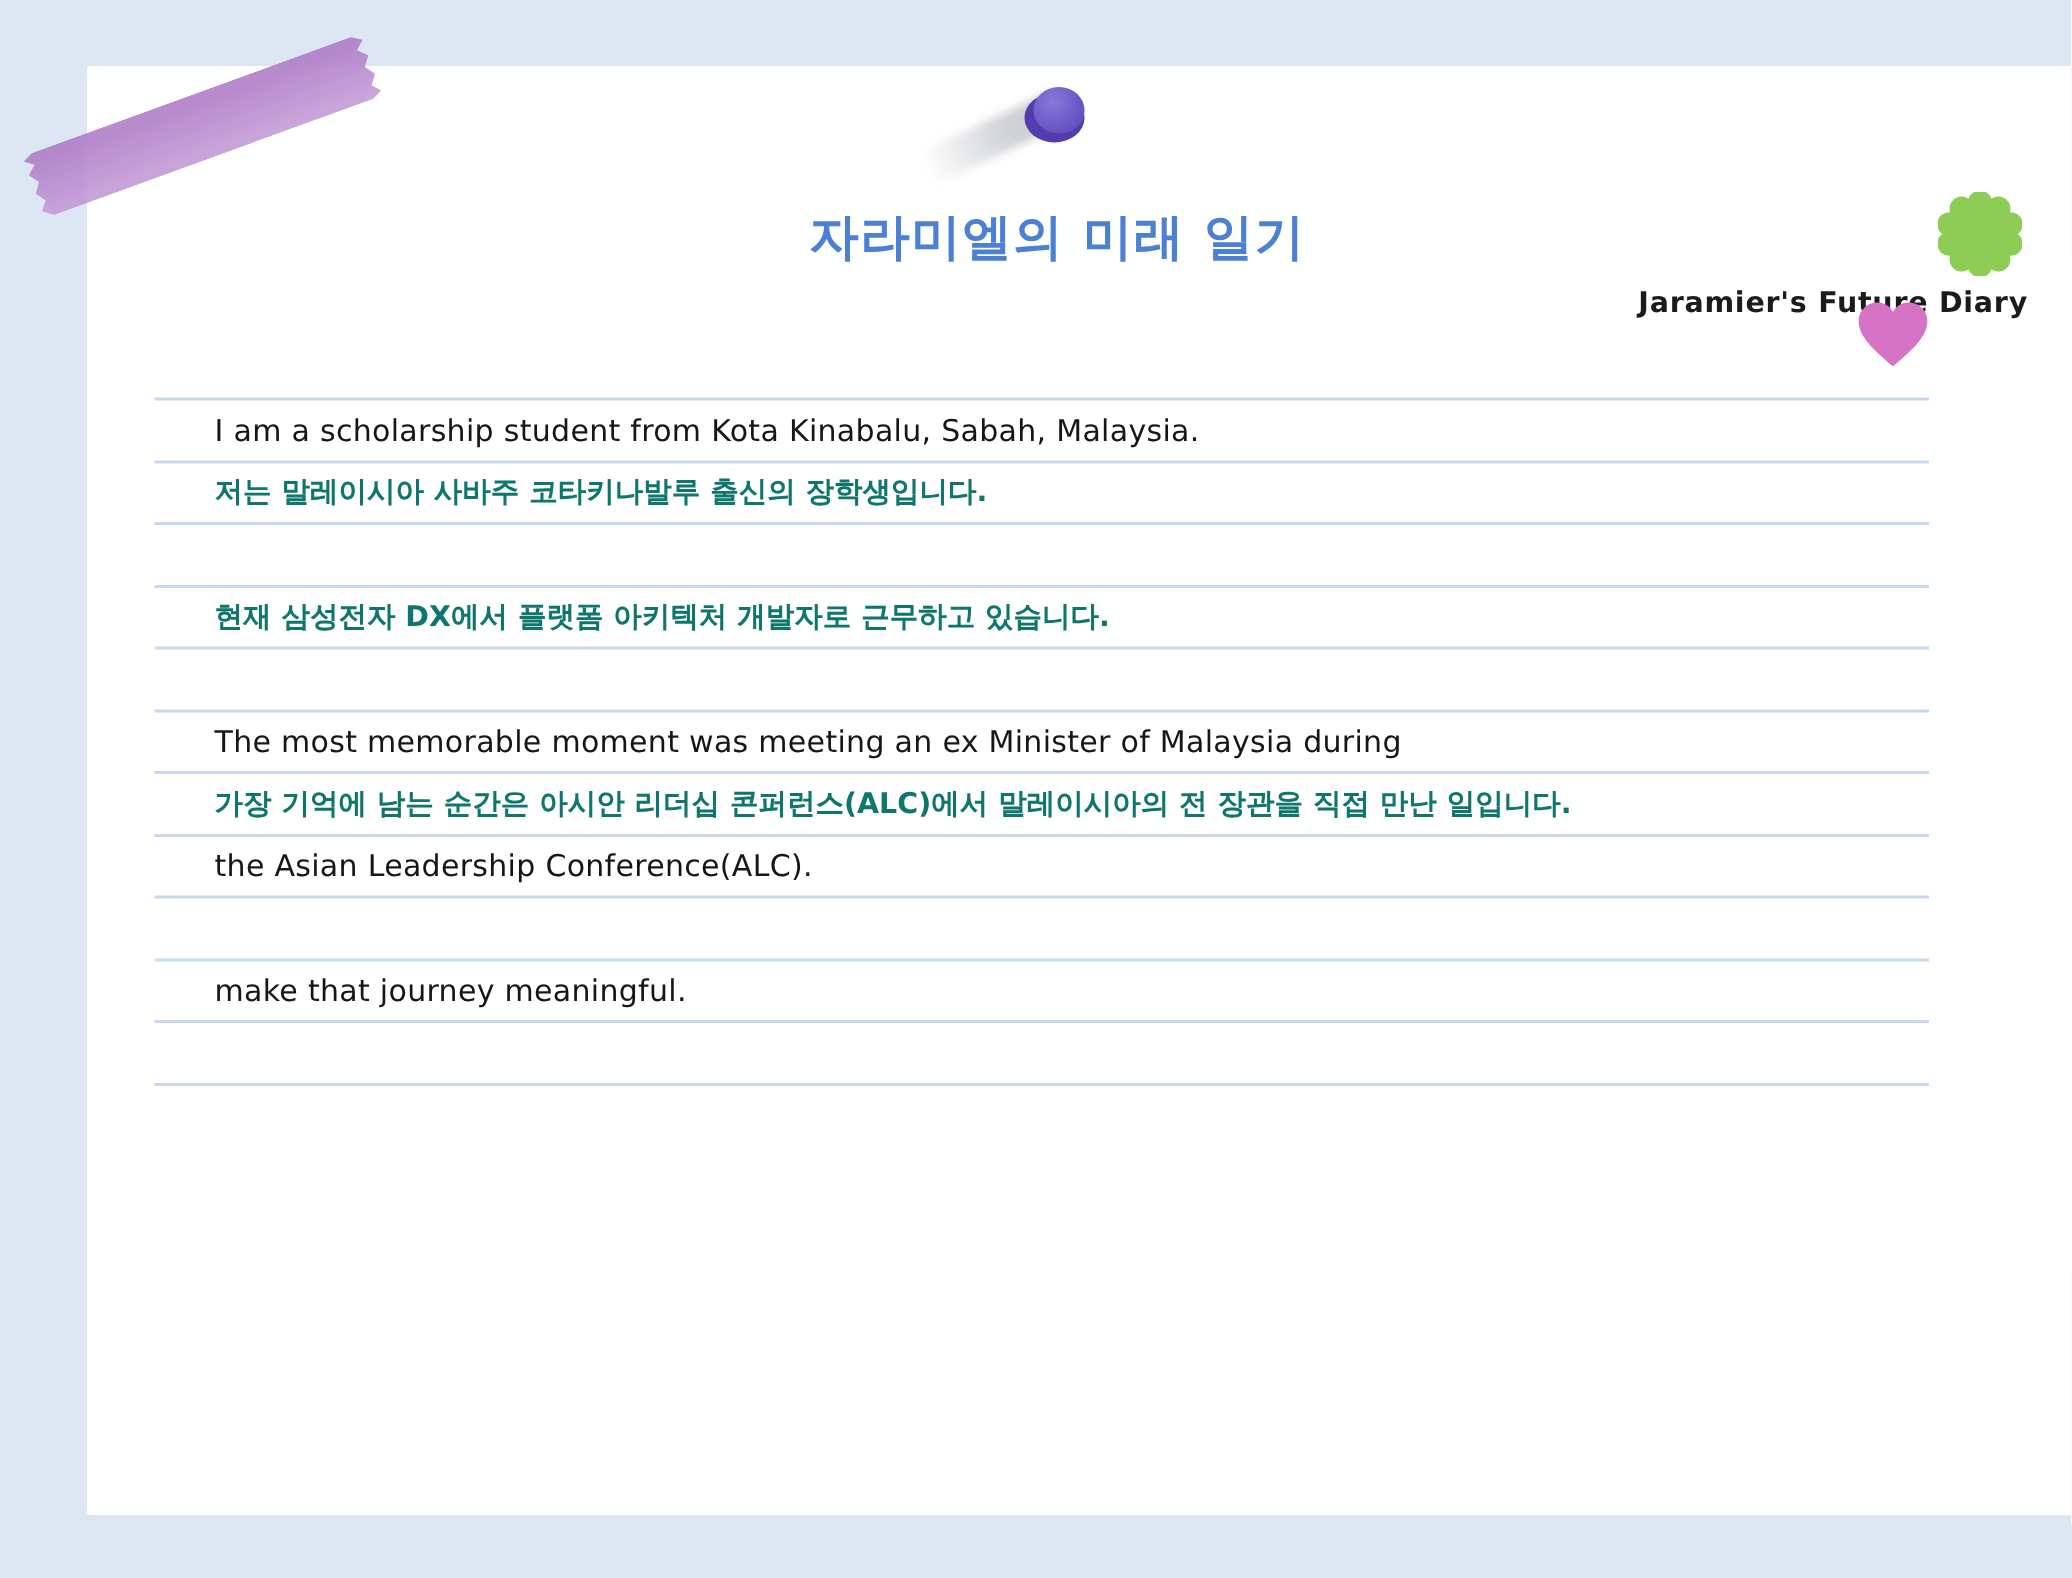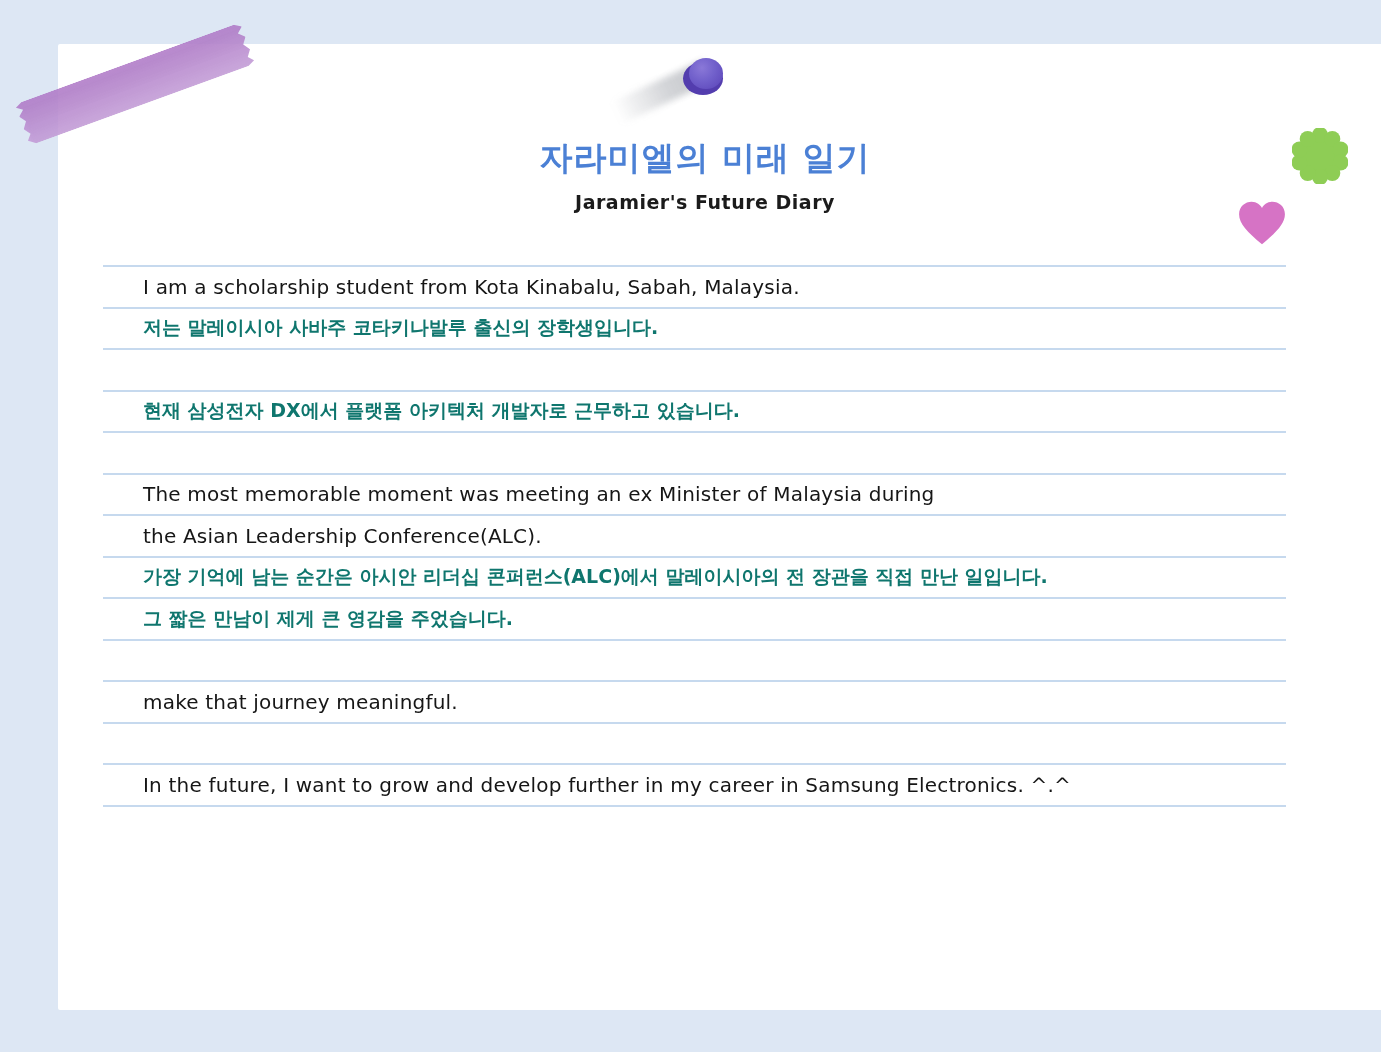--- a/index.html
+++ b/index.html
@@ -44,20 +44,21 @@
     letter-spacing:1px;
     color:var(--blue);
     font-family:"DejaVu Sans","Liberation Sans",sans-serif;
   }
   .page-subtitle{
     margin-top:10px;
     font-size:19px;
     font-weight:600;
     letter-spacing:0.5px;
     color:#1b1b1b;
+    text-align:right;
   }
   
   .notebook{
     position:absolute;
     left:45px;top:221px;
     width:1183px;
     border-top:2px solid var(--rule);
   }
   .row{
     height:41.5px;
@@ -162,23 +163,21 @@
       <path fill="#d673c5" d="M24 42 C10 30 2 22 2 13 C2 5.5 8 1 14 1 C19 1 22.5 4 24 7 C25.5 4 29 1 34 1 C40 1 46 5.5 46 13 C46 22 38 30 24 42 Z"></path>
     </svg>
 
     <div class="notebook">
       <div class="row en">I am a scholarship student from Kota Kinabalu, Sabah, Malaysia.</div>
       <div class="row ko">저는 말레이시아 사바주 코타키나발루 출신의 장학생입니다.</div>
       <div class="row blank"></div>
       <div class="row ko">현재 삼성전자 DX에서 플랫폼 아키텍처 개발자로 근무하고 있습니다.</div>
       <div class="row blank"></div>
       <div class="row en">The most memorable moment was meeting an ex Minister of Malaysia during</div>
+      <div class="row ko">가장 기억에 남는 순간은 아시안 리더십 콘퍼런스(ALC)에서 말레이시아의 전 장관을 직접 만난 일입니다.</div>
       <div class="row en">the Asian Leadership Conference(ALC).</div>
-      <div class="row ko">가장 기억에 남는 순간은 아시안 리더십 콘퍼런스(ALC)에서 말레이시아의 전 장관을 직접 만난 일입니다.</div>
-      <div class="row ko">그 짧은 만남이 제게 큰 영감을 주었습니다.</div>
       <div class="row blank"></div>
       <div class="row en">make that journey meaningful.</div>
       <div class="row blank"></div>
-      <div class="row en">In the future, I want to grow and develop further in my career in Samsung Electronics. ^.^</div>
     </div>
 
   </div>
 </div>
 
 </body></html>

